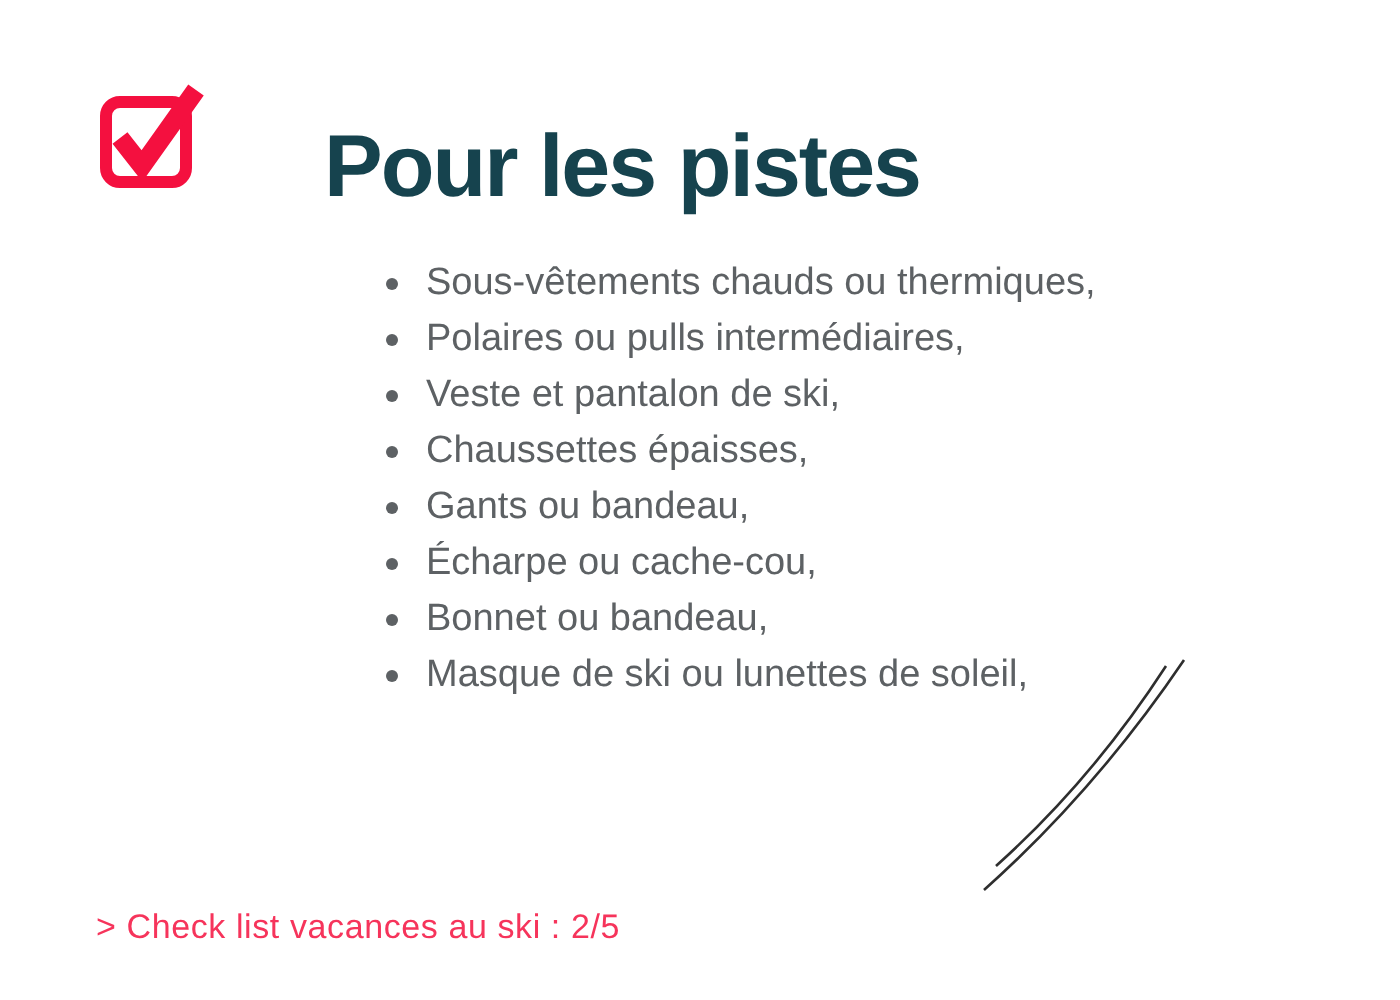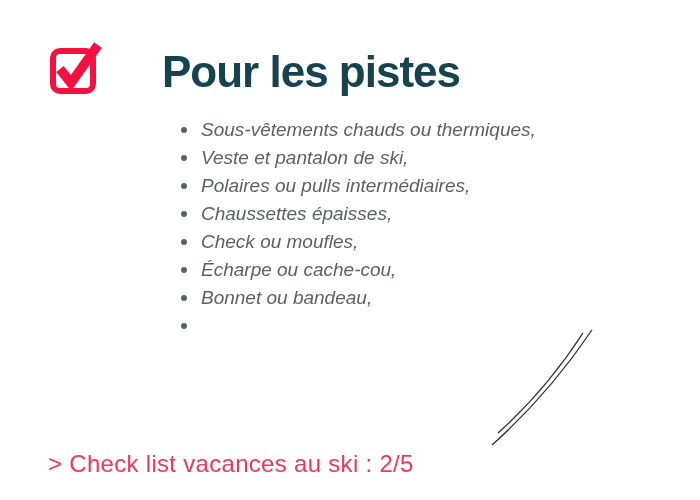--- a/index.html
+++ b/index.html
@@ -5,42 +5,42 @@
   html,body { margin:0; padding:0; background:#ffffff; }
   .page {
     position:relative;
     width:700px; height:500px;
     background:#ffffff;
     overflow:hidden;
     font-family:"Liberation Sans", sans-serif;
   }
   .checkbox-icon { position:absolute; left:46px; top:40px; }
   .title {
-    position:absolute; left:162px; top:50px; margin:0;
+    position:absolute; left:162px; top:62px; margin:0;
     font-size:44px; line-height:44px; font-weight:800;
     letter-spacing:-1px; color:#16434e;
     white-space:nowrap;
   }
   .checklist {
     position:absolute; left:177px; top:112px;
-    margin:4px; padding:0; list-style:none;font-style:italic;
+    margin:16px; padding:0; list-style:none;
   }
   .checklist li {
     display:flex; align-items:center;
     height:28px; font-size:19px; color:#5d6164;
     white-space:nowrap;
   }
   .bullet {
     flex:0 0 auto; width:6px; height:6px; border-radius:50%;
     background:#5d6164; margin-right:14px;
   }
   .trace { position:absolute; left:480px; top:318px; }
   .footer {
     position:absolute; left:48px; top:452px;
-    font-size:24px; line-height:24px; letter-spacing:0.3px;
+    font-size:17px; line-height:24px; letter-spacing:0.3px;
     color:#f6345b; white-space:nowrap;
   }
 </style>
 </head>
 <body>
 
 <div class="page">
 
   <svg class="checkbox-icon" width="60" height="60" viewBox="0 0 60 60">
     <rect x="7" y="11" width="40" height="40" rx="7" fill="none" stroke="#f4103f" stroke-width="6"></rect>
@@ -49,44 +49,45 @@
 
   <h1 class="title">Pour les pistes</h1>
 
   <ul class="checklist">
     <li>
       <span class="bullet"></span>
       <span>Sous-vêtements chauds ou thermiques,</span>
     </li>
     <li>
       <span class="bullet"></span>
-      <span>Veste et pantalon de ski,</span>
+      <span>Polaires ou pulls intermédiaires,</span>
     </li>
     <li>
       <span class="bullet"></span>
-      <span>Polaires ou pulls intermédiaires,</span>
+      <span>Veste et pantalon de ski,</span>
     </li>
     <li>
       <span class="bullet"></span>
       <span>Chaussettes épaisses,</span>
     </li>
     <li>
       <span class="bullet"></span>
-      <span>Check ou moufles,</span>
+      <span>Gants ou bandeau,</span>
     </li>
     <li>
       <span class="bullet"></span>
       <span>Écharpe ou cache-cou,</span>
     </li>
     <li>
       <span class="bullet"></span>
       <span>Bonnet ou bandeau,</span>
     </li>
     <li>
       <span class="bullet"></span>
+      <span>Masque de ski ou lunettes de soleil,</span>
     </li>
   </ul>
 
   <svg class="trace" width="130" height="135" viewBox="0 0 130 135">
     <path d="M18 115 Q66 72 103 15" fill="none" stroke="#2e2e2e" stroke-width="1.3"></path>
     <path d="M12 127 Q68 77 112 12" fill="none" stroke="#2e2e2e" stroke-width="1.3"></path>
   </svg>
 
   <div class="footer">&gt; Check list vacances au ski : 2/5</div>
 

